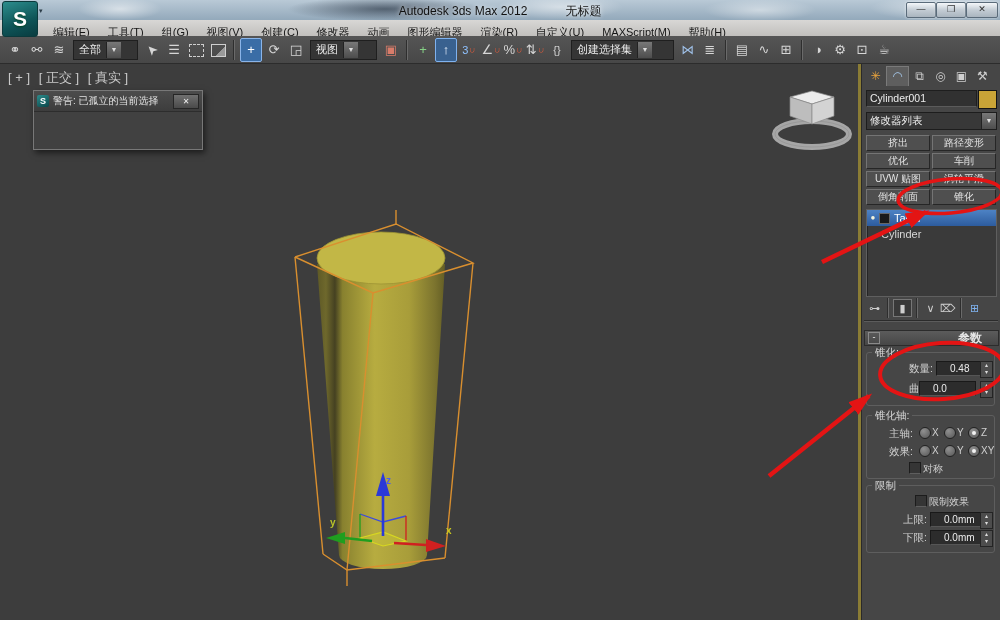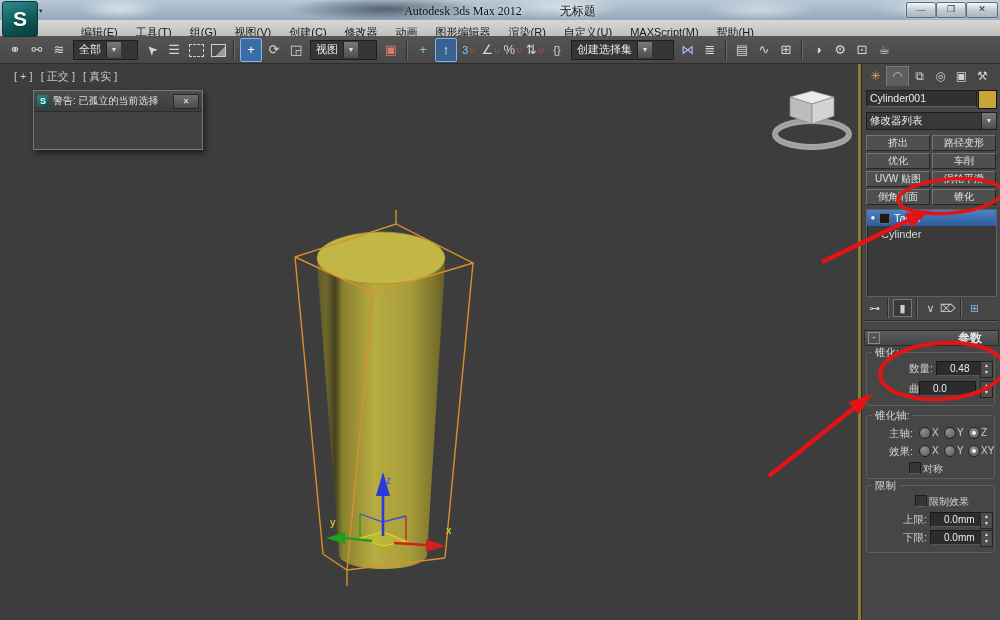--- a/index.html
+++ b/index.html
@@ -8,39 +8,39 @@
   .abs{position:absolute}
 
   
   .titlebar{left:0;top:0;width:1000px;height:20px;
     background:
       radial-gradient(60px 16px at 120px 9px, rgba(255,255,255,.55), transparent 70%),
       radial-gradient(90px 18px at 560px 7px, rgba(255,255,255,.5), transparent 70%),
       radial-gradient(130px 16px at 385px 9px, rgba(15,25,40,.55), transparent 75%),
       radial-gradient(80px 16px at 760px 10px, rgba(255,255,255,.45), transparent 70%),
       radial-gradient(100px 18px at 940px 8px, rgba(255,255,255,.5), transparent 70%),
-      linear-gradient(180deg,#b9c9d6,#93a9bb); font-family: Liberation Serif, serif;}
+      linear-gradient(180deg,#b9c9d6,#93a9bb);}
   .title-text{top:3px;width:1000px;text-align:center;font-size:12px;color:#111;
     text-shadow:0 0 5px rgba(255,255,255,.9);}
   .title-text .t2{margin-left:38px}
   .winbtn{top:2px;height:14px;width:28px;border:1px solid #5a6b7a;border-radius:2px;
     background:linear-gradient(#f4f7fa,#c3ccd4 50%,#aab5bf);color:#333;font-size:9px;
     line-height:13px;text-align:center;box-shadow:0 0 3px rgba(255,255,255,.6);}
 
   
   .logo{left:2px;top:1px;width:34px;height:34px;border:1px solid #0c3a3c;border-radius:3px;
     background:linear-gradient(160deg,#2c8d8d,#0e5457 60%,#093c40);z-index:5;
     color:#fff;font-size:21px;font-weight:bold;text-align:center;line-height:33px;
     text-shadow:0 1px 2px #042;}
   .logo-arrow{left:39px;top:7px;font-size:7px;color:#2a3a46;z-index:5}
 
   
   .menubar{left:0;top:20px;width:1000px;height:24px;display:flex;align-items:center;
     background:linear-gradient(#d8d7d5,#b7b5b2);border-bottom:1px solid #8e8c89;
-    font-size:11px;color:#151515;padding-left:72px;box-sizing:border-box}
+    font-size:11px;color:#151515;padding-left:44px;box-sizing:border-box}
   .menuitem{padding:0 9px;height:16px;line-height:16px;white-space:nowrap}
 
   
   .toolbar{left:0;top:36px;width:1000px;height:28px;background:linear-gradient(#555,#474747);
     border-bottom:1px solid #2c2c2c;display:flex;align-items:center;padding-left:4px;
     box-sizing:border-box}
   .ticon{min-width:20px;height:22px;line-height:22px;text-align:center;color:#d6d6d6;
     font-size:13px;display:inline-block;margin:0 1px;white-space:nowrap}
   .ticon.small{font-size:11px}
   .rot225{transform:rotate(225deg)}
@@ -54,21 +54,21 @@
   .snap-frame{background:#39618f;border:1px solid #7fb2ef;border-radius:2px;color:#eaf3ff}
   .boxicon{width:13px;height:11px;border:1px dashed #cfcfcf;display:inline-block;margin-top:5px}
   .boxicon2{width:13px;height:11px;border:1px solid #cfcfcf;display:inline-block;margin-top:5px;
     background:linear-gradient(135deg,transparent 60%,#9a9a9a 60%)}
   .magnet{color:#e05a3a;font-size:9px;margin-left:1px;display:inline-block;transform:rotate(180deg)}
   .snapnum{color:#8fc2ff;font-size:11px}
   .greenish{color:#86d186}.reddish{color:#d87c6a}.bluish{color:#9fc0e8}
 
   
   .viewport{left:0;top:64px;width:858px;height:556px;background:#3d3d3d;}
-  .vplabel{left:14px;top:69px;font-size:11px;color:#c9c9c9;z-index:4}
+  .vplabel{left:8px;top:69px;font-size:13px;color:#c9c9c9;z-index:4}
   .vplabel span{margin-right:5px}
   .vsplit{left:858px;top:64px;width:3px;height:556px;background:#8a7c35;z-index:3}
 
   
   .dlg{left:33px;top:90px;width:168px;height:58px;background:#414141;border:1px solid #787878;
     box-shadow:2px 3px 6px rgba(0,0,0,.55);z-index:10}
   .dlg-title{height:18px;display:flex;align-items:center;padding:1px 3px;
     background:linear-gradient(#4c4c4c,#3d3d3d);border-bottom:1px solid #2d2d2d}
   .dlg-logo{width:12px;height:12px;border-radius:2px;background:linear-gradient(150deg,#2c8d8d,#0a4548);
     color:#fff;font-size:9px;font-weight:bold;text-align:center;line-height:12px;margin-right:4px}

